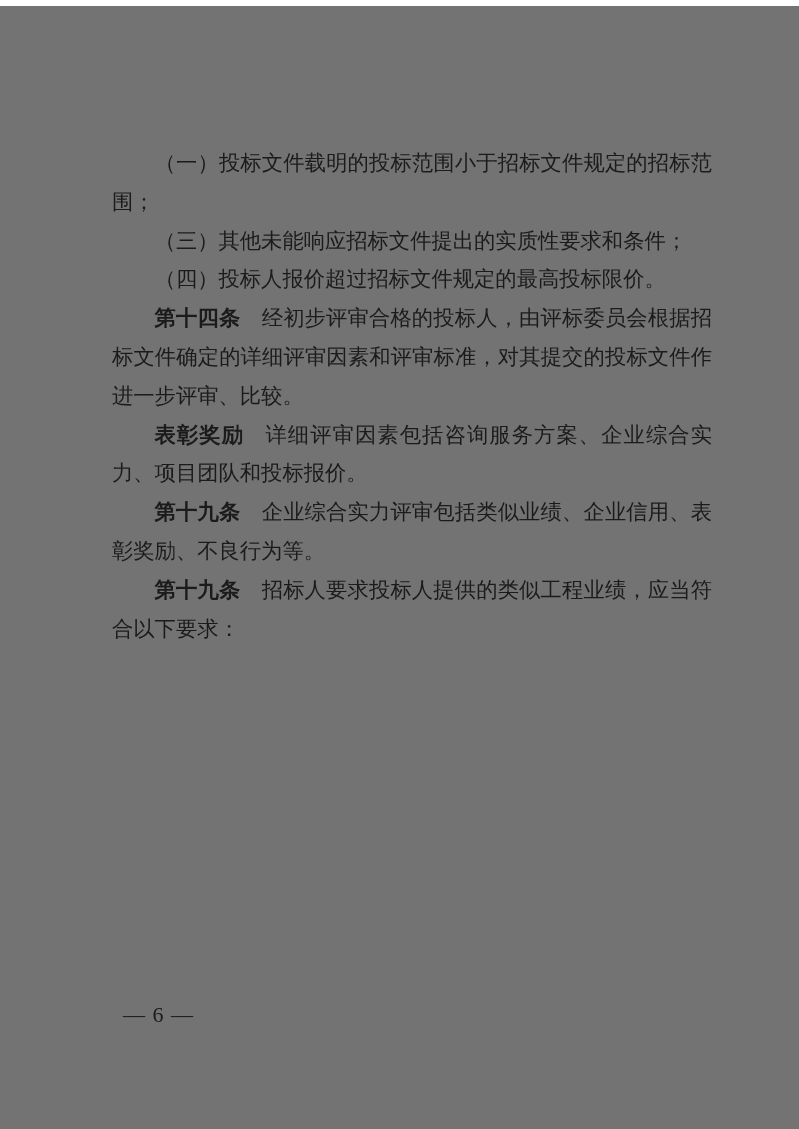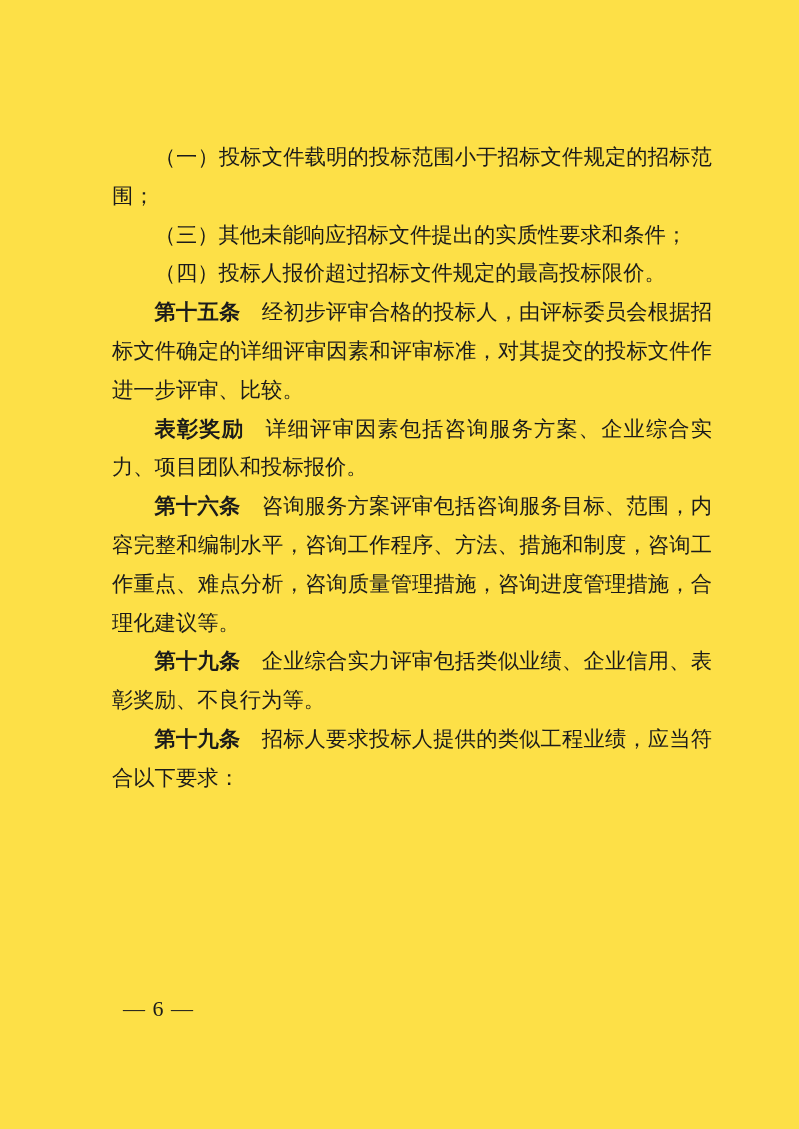--- a/index.html
+++ b/index.html
@@ -11,21 +11,22 @@
     width: 799px;
     height: 1129px;
     position: relative;
     overflow: hidden;
     font-family: "Liberation Serif", "DejaVu Serif", serif;
     color: #1b1b1b;
   }
   .page {
     position: absolute;
     inset: 0;
-    background: #fde047;
+    background: #737373;
+    margin-top: 6px;
   }
   .content {
     position: absolute;
     left: 112px;
     top: 138px;
     width: 600px;
     font-size: 21.3px;
     line-height: 38.8px;
     text-align: justify;
     text-justify: inter-ideograph;
@@ -61,25 +62,24 @@
 
   <div class="content">
 
     <p class="para"><span class="para-body">（一）投标文件载明的投标范围小于招标文件规定的招标范围；</span></p>
 
 
     <p class="para"><span class="para-body">（三）其他未能响应招标文件提出的实质性要求和条件；</span></p>
 
     <p class="para"><span class="para-body">（四）投标人报价超过招标文件规定的最高投标限价。</span></p>
 
-    <p class="para"><span class="para-head">第十五条</span><span class="para-body">经初步评审合格的投标人，由评标委员会根据招标文件确定的详细评审因素和评审标准，对其提交的投标文件作进一步评审、比较。</span></p>
+    <p class="para"><span class="para-head">第十四条</span><span class="para-body">经初步评审合格的投标人，由评标委员会根据招标文件确定的详细评审因素和评审标准，对其提交的投标文件作进一步评审、比较。</span></p>
 
     <p class="para"><span class="para-head">表彰奖励</span><span class="para-body">详细评审因素包括咨询服务方案、企业综合实力、项目团队和投标报价。</span></p>
 
-    <p class="para"><span class="para-head">第十六条</span><span class="para-body">咨询服务方案评审包括咨询服务目标、范围，内容完整和编制水平，咨询工作程序、方法、措施和制度，咨询工作重点、难点分析，咨询质量管理措施，咨询进度管理措施，合理化建议等。</span></p>
 
     <p class="para"><span class="para-head">第十九条</span><span class="para-body">企业综合实力评审包括类似业绩、企业信用、表彰奖励、不良行为等。</span></p>
 
 
     <p class="para"><span class="para-head">第十九条</span><span class="para-body">招标人要求投标人提供的类似工程业绩，应当符合以下要求：</span></p>
 
   </div>
 
   <div class="footer">— 6 —</div>
 

